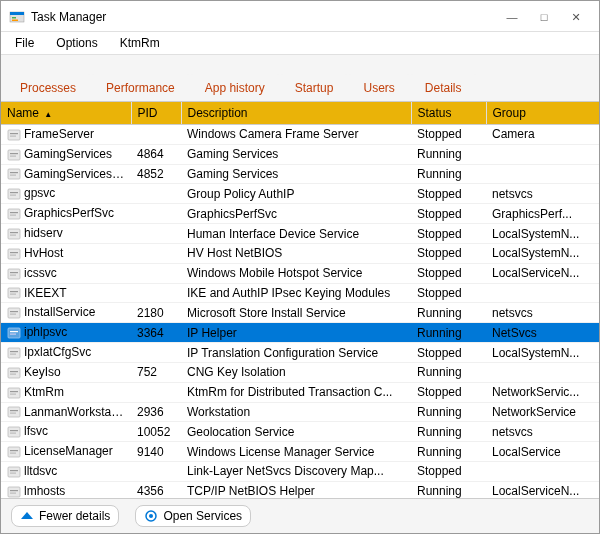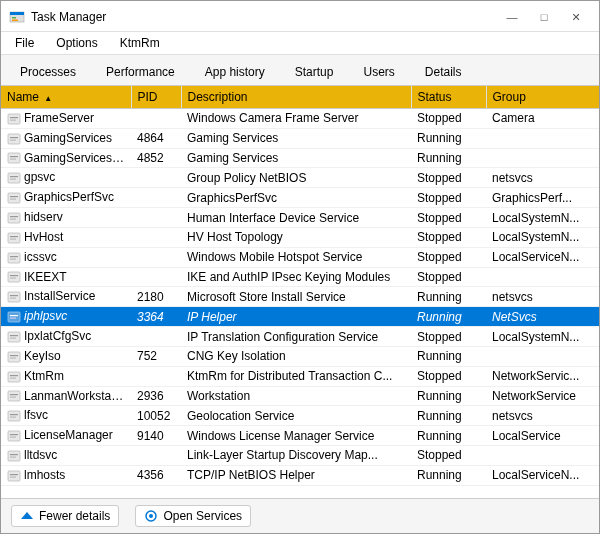--- a/index.html
+++ b/index.html
@@ -75,24 +75,24 @@
       background: #f5f5f5;
       border-bottom: 1px solid #ccc;
       padding: 0 4px;
     }
     .tab {
       padding: 6px 14px;
       font-size: 12px;
       cursor: pointer;
       border: 1px solid transparent;
       border-bottom: none;
-      margin-top: 3px;
+      margin-top: 19px;
       border-radius: 3px 3px 0 0;
       background: #f5f5f5;
-      color: #000000;
+      color: #c2410c;
     }
     .tab.active {
       background: #fff;
       border-color: #ccc;
       border-bottom-color: #fff;
       margin-bottom: -1px;
       z-index: 1;
     }
     .content {
       flex: 1;
@@ -127,22 +127,21 @@
       user-select: none;
       white-space: nowrap;
       overflow: hidden;
     }
     thead th:last-child { border-right: none; }
     tbody tr {
       cursor: default;
     }
     tbody tr.selected {
       background: #0078d7;
-      color: #ffffff;
-      font-style: italic;
+      color: #000000;
     }
     tbody td {
       padding: 2px 6px;
       border-bottom: 1px solid #f0f0f0;
       white-space: nowrap;
       overflow: hidden;
       text-overflow: ellipsis;
       font-size: 12px;
     }
     .col-name { width: 130px; }
@@ -157,21 +156,21 @@
       border-top: 1px solid #ccc;
       background: #f5f5f5;
       gap: 16px;
     }
     .footer-btn {
       display: flex;
       align-items: center;
       gap: 5px;
       padding: 3px 8px;
       border: 1px solid #ccc;
-      border-radius: 3px;
+      border-radius: 8px;
       background: #fff;
       cursor: pointer;
       font-size: 12px;
     }
     .sort-indicator {
       font-size: 8px;
       margin-left: 2px;
     }
   </style>
 </head>
@@ -268,21 +267,21 @@
               <td class="col-status">Running</td>
               <td class="col-group"></td>
             </tr>
             <tr>
               <td class="col-name"><svg width="14" height="14" viewBox="0 0 14 14" style="vertical-align:middle;margin-right:3px;">
     <rect x="1" y="2" width="12" height="10" rx="1" fill="#e8e8e8" stroke="#bbb" stroke-width="0.8"></rect>
     <rect x="3" y="5" width="8" height="1.2" fill="#999"></rect>
     <rect x="3" y="7.5" width="6" height="1.2" fill="#bbb"></rect>
   </svg><span>gpsvc</span></td>
               <td class="col-pid"></td>
-              <td class="col-desc">Group Policy NetBIOS</td>
+              <td class="col-desc">Group Policy AuthIP</td>
               <td class="col-status">Stopped</td>
               <td class="col-group">netsvcs</td>
             </tr>
             <tr>
               <td class="col-name"><svg width="14" height="14" viewBox="0 0 14 14" style="vertical-align:middle;margin-right:3px;">
     <rect x="1" y="2" width="12" height="10" rx="1" fill="#e8e8e8" stroke="#bbb" stroke-width="0.8"></rect>
     <rect x="3" y="5" width="8" height="1.2" fill="#999"></rect>
     <rect x="3" y="7.5" width="6" height="1.2" fill="#bbb"></rect>
   </svg><span>GraphicsPerfSvc</span></td>
               <td class="col-pid"></td>
@@ -301,21 +300,21 @@
               <td class="col-status">Stopped</td>
               <td class="col-group">LocalSystemN...</td>
             </tr>
             <tr>
               <td class="col-name"><svg width="14" height="14" viewBox="0 0 14 14" style="vertical-align:middle;margin-right:3px;">
     <rect x="1" y="2" width="12" height="10" rx="1" fill="#e8e8e8" stroke="#bbb" stroke-width="0.8"></rect>
     <rect x="3" y="5" width="8" height="1.2" fill="#999"></rect>
     <rect x="3" y="7.5" width="6" height="1.2" fill="#bbb"></rect>
   </svg><span>HvHost</span></td>
               <td class="col-pid"></td>
-              <td class="col-desc">HV Host Topology</td>
+              <td class="col-desc">HV Host NetBIOS</td>
               <td class="col-status">Stopped</td>
               <td class="col-group">LocalSystemN...</td>
             </tr>
             <tr>
               <td class="col-name"><svg width="14" height="14" viewBox="0 0 14 14" style="vertical-align:middle;margin-right:3px;">
     <rect x="1" y="2" width="12" height="10" rx="1" fill="#e8e8e8" stroke="#bbb" stroke-width="0.8"></rect>
     <rect x="3" y="5" width="8" height="1.2" fill="#999"></rect>
     <rect x="3" y="7.5" width="6" height="1.2" fill="#bbb"></rect>
   </svg><span>icssvc</span></td>
               <td class="col-pid"></td>
@@ -422,21 +421,21 @@
               <td class="col-status">Running</td>
               <td class="col-group">LocalService</td>
             </tr>
             <tr>
               <td class="col-name"><svg width="14" height="14" viewBox="0 0 14 14" style="vertical-align:middle;margin-right:3px;">
     <rect x="1" y="2" width="12" height="10" rx="1" fill="#e8e8e8" stroke="#bbb" stroke-width="0.8"></rect>
     <rect x="3" y="5" width="8" height="1.2" fill="#999"></rect>
     <rect x="3" y="7.5" width="6" height="1.2" fill="#bbb"></rect>
   </svg><span>lltdsvc</span></td>
               <td class="col-pid"></td>
-              <td class="col-desc">Link-Layer Startup Discovery Map...</td>
+              <td class="col-desc">Link-Layer NetSvcs Discovery Map...</td>
               <td class="col-status">Stopped</td>
               <td class="col-group"></td>
             </tr>
             <tr>
               <td class="col-name"><svg width="14" height="14" viewBox="0 0 14 14" style="vertical-align:middle;margin-right:3px;">
     <rect x="1" y="2" width="12" height="10" rx="1" fill="#e8e8e8" stroke="#bbb" stroke-width="0.8"></rect>
     <rect x="3" y="5" width="8" height="1.2" fill="#999"></rect>
     <rect x="3" y="7.5" width="6" height="1.2" fill="#bbb"></rect>
   </svg><span>lmhosts</span></td>
               <td class="col-pid">4356</td>

